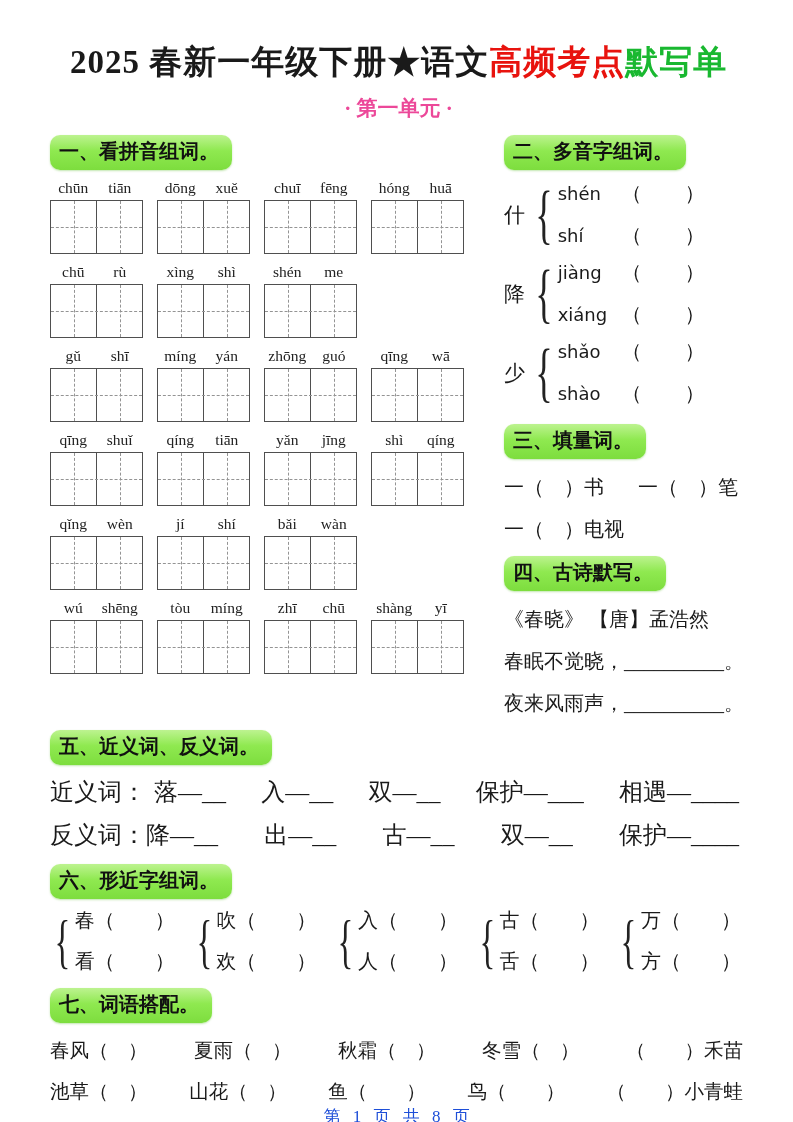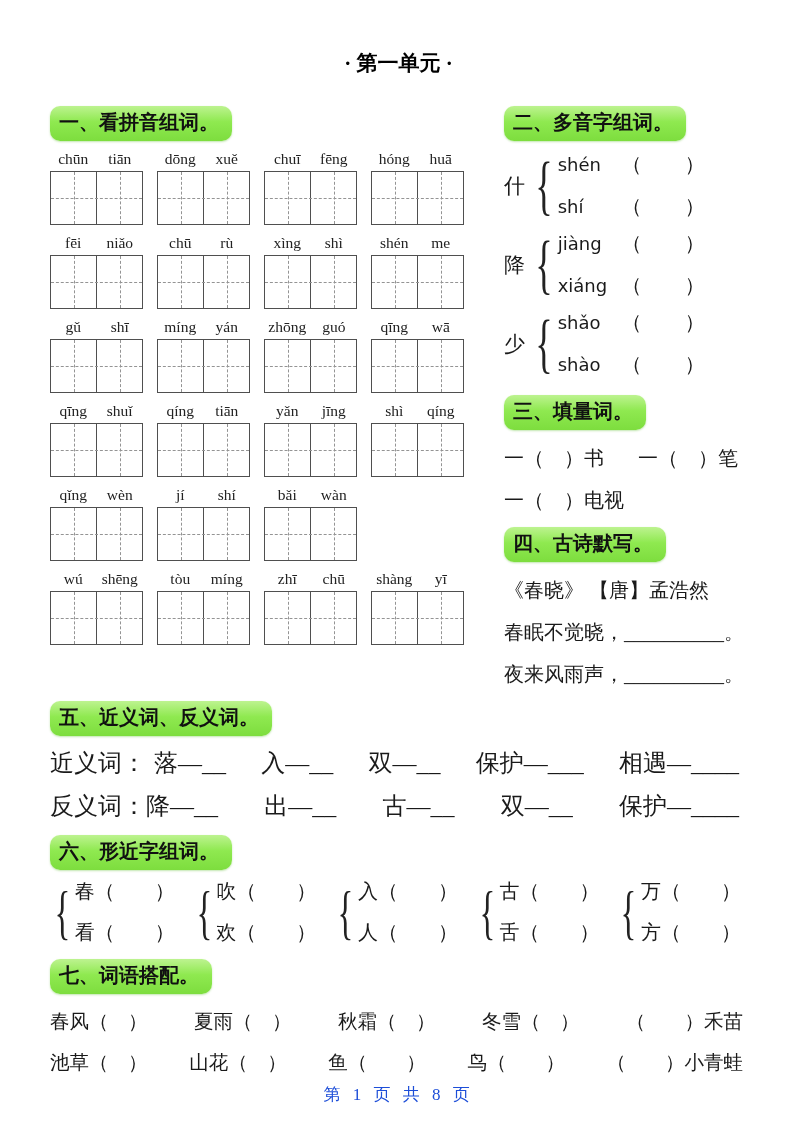--- a/index.html
+++ b/index.html
@@ -4,29 +4,29 @@
 <style>
   * { margin:0; padding:0; box-sizing:border-box; }
   html,body { width:793px; height:1122px; }
   body { background:#ffffff; font-family:"Liberation Serif","DejaVu Serif",serif; color:#1a1a1a; }
   .page { width:793px; height:1122px; display:flex; flex-direction:column; padding:40px 46px 0 50px; overflow:hidden; }
 
   
   .title { text-align:center; font-size:33px; font-weight:bold; letter-spacing:1px; white-space:nowrap; }
   .title .t-red   { color:#e8130e; }
   .title .t-green { color:#19b830; }
-  .subtitle { text-align:center; font-size:21px; font-weight:bold; color:#000000; margin-top:9px; }
+  .subtitle { text-align:center; font-size:21px; font-weight:bold; color:#ec4899; margin-top:9px; }
 
   
   .pill { display:inline-block; background:linear-gradient(180deg,#bdf390 0%,#8fe950 45%,#7ddd3e 100%);
           border-radius:10px; padding:3px 13px 5px 9px; font-size:20px; font-weight:bold; color:#111;
           box-shadow:0 1px 2px rgba(120,200,80,.45); white-space:nowrap; }
 
   
-  .columns { display:flex; margin-top:29px; }
+  .columns { display:flex; margin-top:13px; }
   .col-left { width:432px; flex:none; }
   .col-right { flex:1; margin-left:22px; }
 
   
   .prow { margin-top:9px; }
   .prow-groups { display:flex; gap:14px; }
   .pgroup { width:93px; flex:none; }
   .pins { display:flex; margin-bottom:3px; }
   .pins span { flex:1; text-align:center; font-family:Liberation Serif, serif; font-size:15.5px; color:#222; white-space:nowrap; }
   .wbox { position:relative; height:54px; border:1.6px solid #4f4f4f; display:flex; background:#fff; }
@@ -70,20 +70,23 @@
   
   .footer { margin-top:auto; margin-bottom:16px; text-align:center; font-size:17px; letter-spacing:4px; color:#1d4ed8; }
 
   .mt6{margin-top:6px;}
 </style>
 </head>
 <body>
 
 <div class="page">
 
+  <div class="title">
+    <span>2025 春新一年级下册★语文</span><span class="t-red">高频考点</span><span class="t-green">默写单</span>
+  </div>
   <div class="subtitle">· 第一单元 ·</div>
 
   <div class="columns">
 
     <div class="col-left">
       <span class="pill">一、看拼音组词。</span>
 
       
       <div class="prow">
         <div class="prow-groups">
@@ -126,30 +129,20 @@
                 <div class="wcell"></div>
                 <div class="wcell"></div>
               </div>
           </div>
         </div>
       </div>
 
       
       <div class="prow">
         <div class="prow-groups">
-          <div class="pgroup">
-            <div class="pins">
-                <span>fēi</span>
-                <span>niǎo</span>
-              </div>
-            <div class="wbox">
-                <div class="wcell"></div>
-                <div class="wcell"></div>
-              </div>
-          </div>
           <div class="pgroup">
             <div class="pins">
                 <span>chū</span>
                 <span>rù</span>
               </div>
             <div class="wbox">
                 <div class="wcell"></div>
                 <div class="wcell"></div>
               </div>
           </div>

